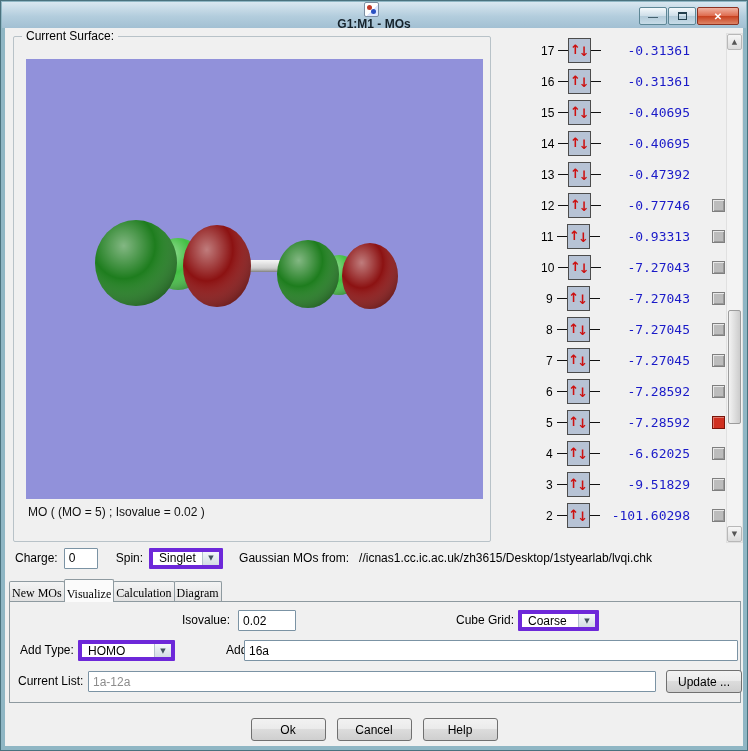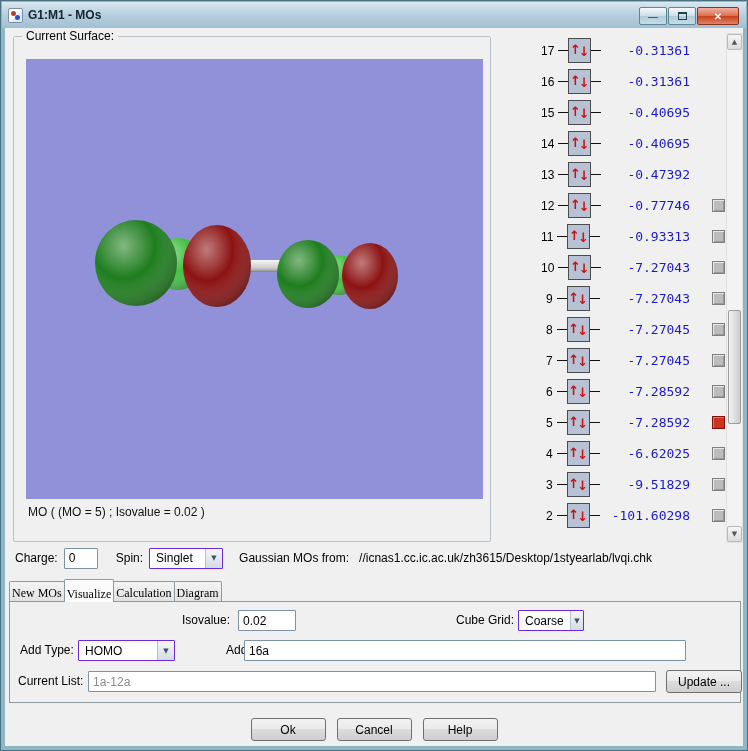--- a/index.html
+++ b/index.html
@@ -9,21 +9,21 @@
     position:relative; width:748px; height:751px;
     background:var(--frame, #8fb6c4);
     border:1px solid #4a727e;
     overflow:hidden;
   }
 
   
   .titlebar {
     position:absolute; top:1px; left:1px; right:1px; height:26px;
     background:linear-gradient(#d9e7f0, #b3cddd 55%, #a2c0d3);
-    display:flex; align-items:center; padding:0 6px;
+    display:flex; align-items:center; padding:0 6px;flex-direction:column;
   }
   .app-icon {
     width:15px; height:15px; margin-right:5px; flex:0 0 auto;
     background:linear-gradient(135deg, #ffffff 55%, #dfe8ff 55%);
     border:1px solid #7d8fa3; border-radius:2px; position:relative;
   }
   .app-icon::before { content:""; position:absolute; left:2px; top:2px; width:5px; height:5px; border-radius:50%; background:#c23a2a; }
   .app-icon::after  { content:""; position:absolute; right:2px; bottom:2px; width:5px; height:5px; border-radius:50%; background:#2a50c2; }
   .title-text { font-weight:600; color:#15222b; }
   .win-controls { position:absolute; right:7px; top:5px; display:flex; }
@@ -90,21 +90,21 @@
 
   
   .props-row { position:absolute; left:10px; top:519px; height:22px; display:flex; align-items:center; }
   .tin {
     height:21px; border:1px solid #7b93a4; background:#fff; font-family:inherit; font-size:12px; padding:0 4px; border-radius:1px;
   }
   .charge-input { width:34px; margin-left:6px; }
   .lbl-spin { margin-left:18px; }
   .combo {
     display:inline-flex; align-items:center; height:21px; background:#fff;
-    border:1px solid #6d28d9; border-radius:1px; overflow:hidden;
+    border:4px solid #6d28d9; border-radius:1px; overflow:hidden;
   }
   .combo .val { padding:0 6px; white-space:nowrap; }
   .combo .cbtn {
     width:17px; align-self:stretch; margin-left:auto;
     background:linear-gradient(#f3f7fa, #d3dde4); border-left:1px solid #b4c2cc;
     display:flex; align-items:center; justify-content:center;
     font-family:"DejaVu Sans", sans-serif; font-size:7px; color:#41525e;
   }
   .spin-combo { width:74px; margin-left:6px; }
   .src-label { margin-left:16px; white-space:nowrap; }
@@ -121,25 +121,25 @@
   .tab.active { height:23px; margin-bottom:0; background:#fbfbfb; z-index:3; }
   .tab-panel {
     position:absolute; left:4px; top:573px; width:732px; height:102px;
     background:#f0f0f0; border:1px solid #8e9aa0; z-index:2;
   }
 
   .tp-label { position:absolute; height:21px; line-height:21px; white-space:nowrap; }
   .iso-label { left:120px; top:8px; width:100px; text-align:right; }
   .iso-input { position:absolute; left:228px; top:8px; width:58px; }
   .cube-label { left:446px; top:8px; }
-  .cube-combo { position:absolute; left:508px; top:8px; width:66px; }
+  .cube-combo { position:absolute; left:508px; top:8px; width:81px; }
   .addtype-label { left:10px; top:38px; }
   .addtype-combo { position:absolute; left:68px; top:38px; width:97px; }
   .addlist-label { left:180px; top:38px;margin-left:36px; }
-  .addlist-input { position:absolute; left:234px; top:38px; width:442px; }
+  .addlist-input { position:absolute; left:234px; top:38px; width:494px; }
   .curlist-label { left:8px; top:69px; }
   .curlist-input { position:absolute; left:78px; top:69px; width:568px; color:#8c8c8c; }
   .update-btn { position:absolute; left:656px; top:68px; width:76px; height:22px; }
 
   
   .btn7 {
     height:23px; min-width:75px; padding:0 10px;
     border:1px solid #707070; border-radius:3px;
     background:linear-gradient(#f2f2f2, #ebebeb 45%, #dcdcdc 50%, #cfcfcf);
     font-family:Liberation Sans, sans-serif; font-size:12px; color:#000; cursor:default;

